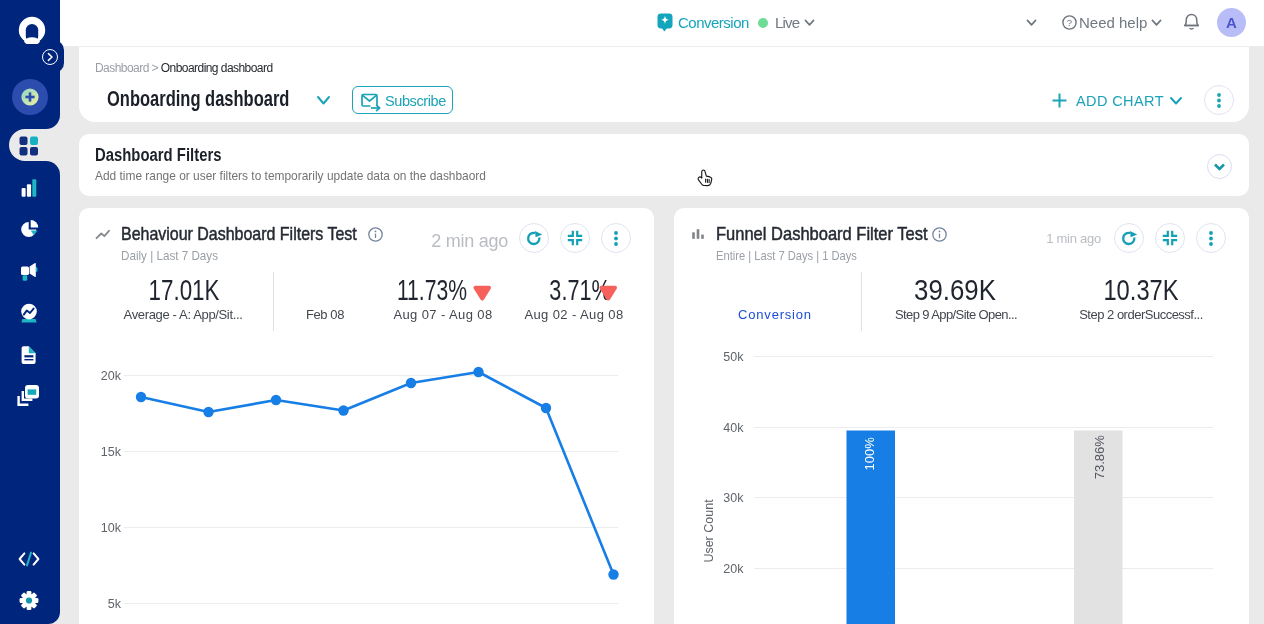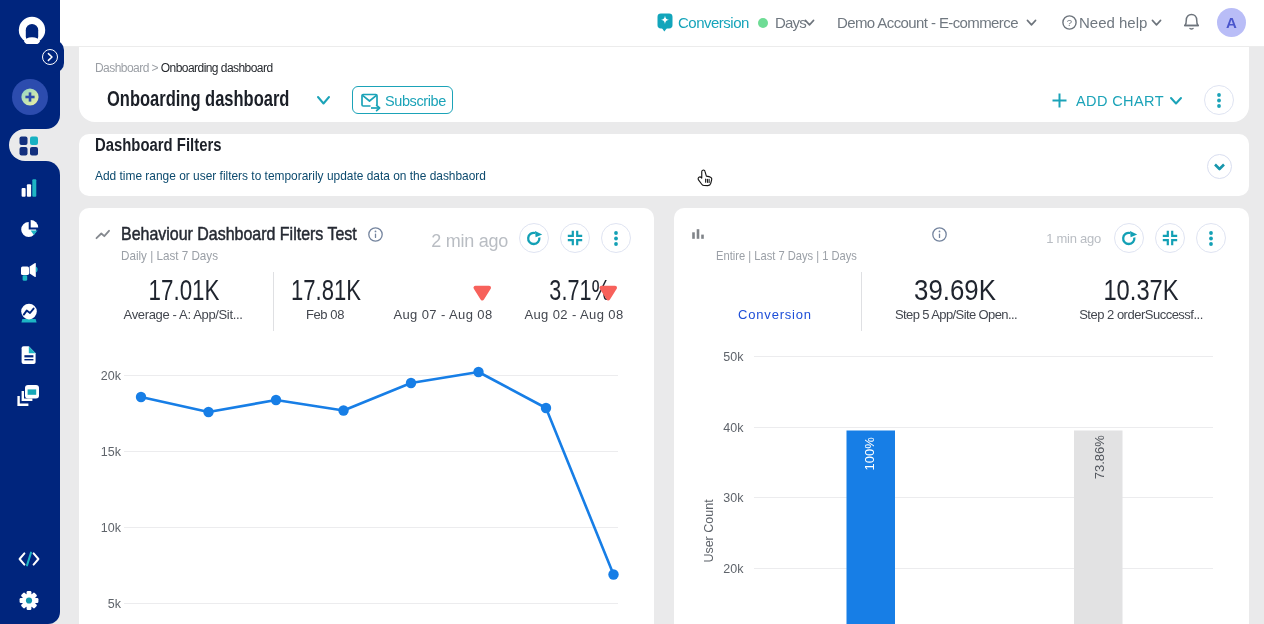--- a/index.html
+++ b/index.html
@@ -18,25 +18,24 @@
 
 <div class="abs" style="left:60px;top:0;width:1204px;height:47px;background:#fff;border-bottom:1px solid #ececec"></div>
 
 <svg class="abs" style="left:657px;top:13px" width="17" height="19" viewBox="0 0 17 19">
   <rect x="0.5" y="0.5" width="15" height="15" rx="3.4" fill="#12a5bb"></rect>
   <path d="M4.8 15 L10 15 L7.4 18.4 Z" fill="#12a5bb"></path>
   <path d="M8 2.4 C8.5 5.4 9.3 6.3 12.4 6.8 C9.3 7.3 8.5 8.2 8 11.2 C7.5 8.2 6.7 7.3 3.6 6.8 C6.7 6.3 7.5 5.4 8 2.4 Z" fill="#fff"></path>
 </svg>
 <div class="abs nw" style="left:678px;top:0;height:46px;line-height:46px;font-size:15px;letter-spacing:-0.5px;color:#16a4ba">Conversion</div>
 <div class="abs" style="left:758px;top:17.5px;width:10px;height:10px;border-radius:50%;background:#6edc95"></div>
-<div class="abs nw" style="left:775px;top:0;height:46px;line-height:46px;font-size:15px;letter-spacing:-0.8px;color:#707880">Days</div>
+<div class="abs nw" style="left:775px;top:0;height:46px;line-height:46px;font-size:15px;letter-spacing:-0.8px;color:#707880">Live</div>
 <svg class="abs" style="left:804px;top:19px" width="11" height="8" viewBox="0 0 11 8">
       <polyline points="1.4,1.4 5.5,5.9 9.6,1.4" fill="none" stroke="#6d747c" stroke-width="1.6" stroke-linecap="round" stroke-linejoin="round"></polyline>
     </svg>
-<div class="abs nw" style="left:837px;top:0;height:46px;line-height:46px;font-size:15px;letter-spacing:-0.6px;color:#707880">Demo Account - E-commerce</div>
 <svg class="abs" style="left:1026px;top:19px" width="11" height="8" viewBox="0 0 11 8">
       <polyline points="1.4,1.4 5.5,5.9 9.6,1.4" fill="none" stroke="#6d747c" stroke-width="1.6" stroke-linecap="round" stroke-linejoin="round"></polyline>
     </svg>
 <svg class="abs" style="left:1062px;top:15px" width="15" height="15" viewBox="0 0 15 15">
   <circle cx="7.5" cy="7.5" r="6.6" fill="none" stroke="#6d747c" stroke-width="1.4"></circle>
   <text x="7.5" y="11" text-anchor="middle" font-size="9.5" fill="#6d747c" font-family="Liberation Sans">?</text>
 </svg>
 <div class="abs nw" style="left:1079px;top:0;height:46px;line-height:46px;font-size:15px;color:#707880">Need help</div>
 <svg class="abs" style="left:1151px;top:19px" width="11" height="8" viewBox="0 0 11 8">
       <polyline points="1.4,1.4 5.5,5.9 9.6,1.4" fill="none" stroke="#6d747c" stroke-width="1.6" stroke-linecap="round" stroke-linejoin="round"></polyline>
@@ -72,22 +71,22 @@
       <polyline points="2,2 7,7.5 12,2" fill="none" stroke="#1ba3b8" stroke-width="2" stroke-linecap="round" stroke-linejoin="round"></polyline>
     </svg>
 <div class="cbtn" style="left:1204px;top:85px"></div>
 <svg class="abs" style="left:1204px;top:85px" width="30" height="30" viewBox="0 0 30 30">
       <circle cx="15" cy="10" r="1.9" fill="#1ba3b8"></circle>
       <circle cx="15" cy="15.5" r="1.9" fill="#1ba3b8"></circle>
       <circle cx="15" cy="21" r="1.9" fill="#1ba3b8"></circle>
     </svg>
 
 <div class="card" style="left:79px;top:134px;width:1170px;height:62px;border-radius:10px"></div>
-<div class="abs nw" style="left:95px;top:135px;font-size:17.5px;font-weight:bold;color:#1d2129"><span class="sx" style="transform:scaleX(.85)">Dashboard Filters</span></div>
-<div class="abs nw" style="left:95px;top:167.5px;font-size:13px;color:#0c4a6e"><span class="sx" style="transform:scaleX(.917)">Add time range or user filters to temporarily update data on the dashbaord</span></div>
+<div class="abs nw" style="left:95px;top:145px;font-size:17.5px;font-weight:bold;color:#1d2129"><span class="sx" style="transform:scaleX(.85)">Dashboard Filters</span></div>
+<div class="abs nw" style="left:95px;top:167.5px;font-size:13px;color:#737373"><span class="sx" style="transform:scaleX(.917)">Add time range or user filters to temporarily update data on the dashbaord</span></div>
 <div class="abs" style="left:1207px;top:154px;width:25px;height:25px;border:1px solid #d9def0;border-radius:50%;background:#fff"></div>
 <svg class="abs" style="left:1207px;top:154px" width="25" height="25" viewBox="0 0 25 25">
       <polyline points="8,10.5 12.5,15 17,10.5" fill="none" stroke="#1796ac" stroke-width="2.6" stroke-linejoin="round"></polyline>
     </svg>
 
 <svg class="abs" style="left:696px;top:168px" width="17" height="20" viewBox="0 0 21 22">
   <path d="M8.3 1.4 C9.4 0.8 10.7 1.4 11.0 2.6 L12.8 8.7 C15.0 9.0 17.2 9.6 18.0 10.1 C19.3 10.8 19.7 12.0 19.4 13.1 L18.2 17.7 C17.8 19.3 16.3 20.4 14.6 20.4 L10.1 20.3 C8.9 20.3 7.8 19.7 7.1 18.7 L3.1 13.3 C2.3 12.2 2.6 10.8 3.7 10.1 C4.6 9.5 5.8 9.7 6.6 10.5 L7.1 11.1 L7.1 3.2 C7.1 2.2 7.6 1.7 8.3 1.4 Z" fill="#fff" stroke="#141414" stroke-width="1.4" stroke-linejoin="round"></path>
   <g stroke="#141414" stroke-width="1.3" stroke-linecap="round">
     <line x1="11.9" y1="12.3" x2="11.9" y2="16.2"></line>
     <line x1="14.1" y1="12.5" x2="14.1" y2="16.4"></line>
@@ -122,22 +121,22 @@
 <div class="cbtn" style="left:601px;top:223px"></div>
 <svg class="abs" style="left:601px;top:223px" width="30" height="30" viewBox="0 0 30 30">
       <circle cx="15" cy="10" r="1.9" fill="#13a0b5"></circle>
       <circle cx="15" cy="15.5" r="1.9" fill="#13a0b5"></circle>
       <circle cx="15" cy="21" r="1.9" fill="#13a0b5"></circle>
     </svg>
 
 <div class="abs ctr num" style="left:184px;top:273px"><span class="sx" style="transform:scaleX(.745)">17.01K</span></div>
 <div class="abs ctr" style="left:183px;top:307px;font-size:13px;color:#43474f;letter-spacing:-0.35px">Average - A: App/Sit...</div>
 <div class="abs" style="left:273px;top:272px;width:1px;height:59px;background:#dfe0e3"></div>
-<div class="abs ctr num" style="left:326px;top:273px"><span class="sx" style="transform:scaleX(.735)">17.81K</span></div>
 <div class="abs ctr" style="left:325px;top:307px;font-size:13px;color:#43474f;letter-spacing:-0.4px">Feb 08</div>
+<div class="abs ctr num" style="left:432px;top:273px"><span class="sx" style="transform:scaleX(.705)">11.73%</span></div>
 <div class="abs ctr" style="left:443px;top:307px;font-size:13px;color:#43474f;letter-spacing:0.4px">Aug 07 - Aug 08</div>
 <svg class="abs" style="left:471px;top:284px" width="22" height="18" viewBox="0 0 22 18">
       <path d="M4.5 3.8 L18 3.8 L11.25 14.5 Z" fill="#f7615b" stroke="#f7615b" stroke-width="4" stroke-linejoin="round"></path>
     </svg>
 <div class="abs ctr num" style="left:580px;top:273px"><span class="sx" style="transform:scaleX(.72)">3.71%</span></div>
 <div class="abs ctr" style="left:574px;top:307px;font-size:13px;color:#43474f;letter-spacing:0.4px">Aug 02 - Aug 08</div>
 <svg class="abs" style="left:597px;top:284px" width="22" height="18" viewBox="0 0 22 18">
       <path d="M4.5 3.8 L18 3.8 L11.25 14.5 Z" fill="#f7615b" stroke="#f7615b" stroke-width="4" stroke-linejoin="round"></path>
     </svg>
 
@@ -166,20 +165,21 @@
         <circle cx="534.5" cy="234.5" r="5.2"></circle>
   </g>
 </svg>
 
 <div class="card" style="left:674px;top:208px;width:575px;height:416px;border-radius:10px 10px 0 0"></div>
 <svg class="abs" style="left:690px;top:227px" width="16" height="14" viewBox="0 0 16 14">
   <rect x="2.2" y="5.3" width="2.6" height="6.5" fill="#808489"></rect>
   <rect x="6.7" y="2.2" width="2.6" height="9.6" fill="#808489"></rect>
   <rect x="11.2" y="7.6" width="2.6" height="4.2" fill="#808489"></rect>
 </svg>
+<div class="abs nw" style="left:716px;top:222.5px;font-size:18.5px;color:#262a33;-webkit-text-stroke:0.5px #262a33"><span class="sx" style="transform:scaleX(.892)">Funnel Dashboard Filter Test</span></div>
 <svg class="abs" style="left:932px;top:227px" width="15" height="15" viewBox="0 0 15 15">
   <circle cx="7.5" cy="7.5" r="6.7" fill="none" stroke="#74849e" stroke-width="1.3"></circle>
   <circle cx="7.5" cy="4.4" r="0.9" fill="#74849e"></circle>
       <rect x="6.85" y="6.4" width="1.3" height="4.6" rx="0.6" fill="#74849e"></rect>
 </svg>
 <div class="abs nw" style="left:1101px;top:231px;font-size:13px;color:#b9bdc3;letter-spacing:-0.25px;transform:translateX(-100%)">1 min ago</div>
 <div class="abs nw" style="left:716px;top:248px;font-size:13px;color:#9ba0a7"><span class="sx" style="transform:scaleX(.858)">Entire | Last 7 Days | 1 Days</span></div>
 <div class="cbtn" style="left:1114px;top:223px"></div>
 <svg class="abs" style="left:1114px;top:223px" width="30" height="30" viewBox="0 0 30 30">
   <path d="M16.2 10.0 A5.6 5.6 0 1 0 20.3 14.5" fill="none" stroke="#13a0b5" stroke-width="2.3"></path>
@@ -195,21 +195,21 @@
 <div class="cbtn" style="left:1196px;top:223px"></div>
 <svg class="abs" style="left:1196px;top:223px" width="30" height="30" viewBox="0 0 30 30">
       <circle cx="15" cy="10" r="1.9" fill="#13a0b5"></circle>
       <circle cx="15" cy="15.5" r="1.9" fill="#13a0b5"></circle>
       <circle cx="15" cy="21" r="1.9" fill="#13a0b5"></circle>
     </svg>
 
 <div class="abs ctr" style="left:775px;top:307px;font-size:13px;color:#1d4ed8;letter-spacing:0.8px">Conversion</div>
 <div class="abs" style="left:861px;top:272px;width:1px;height:59px;background:#dfe0e3"></div>
 <div class="abs ctr num" style="left:955px;top:273px"><span class="sx" style="transform:scaleX(.86)">39.69K</span></div>
-<div class="abs ctr" style="left:956px;top:307px;font-size:13px;color:#43474f;letter-spacing:-0.6px">Step 5 App/Site Open...</div>
+<div class="abs ctr" style="left:956px;top:307px;font-size:13px;color:#43474f;letter-spacing:-0.6px">Step 9 App/Site Open...</div>
 <div class="abs ctr num" style="left:1141px;top:273px"><span class="sx" style="transform:scaleX(.79)">10.37K</span></div>
 <div class="abs ctr" style="left:1141px;top:307px;font-size:13px;color:#43474f;letter-spacing:-0.5px">Step 2 orderSuccessf...</div>
 
 <svg class="abs" style="left:674px;top:340px" width="575" height="284" viewBox="0 0 575 284">
   <g stroke="#ececee" stroke-width="1" shape-rendering="crispEdges">
     <line x1="79.5" y1="16.5" x2="539" y2="16.5"></line>
     <line x1="79.5" y1="87.5" x2="539" y2="87.5"></line>
     <line x1="79.5" y1="157.5" x2="539" y2="157.5"></line>
     <line x1="79.5" y1="228.5" x2="539" y2="228.5"></line>
   </g>

